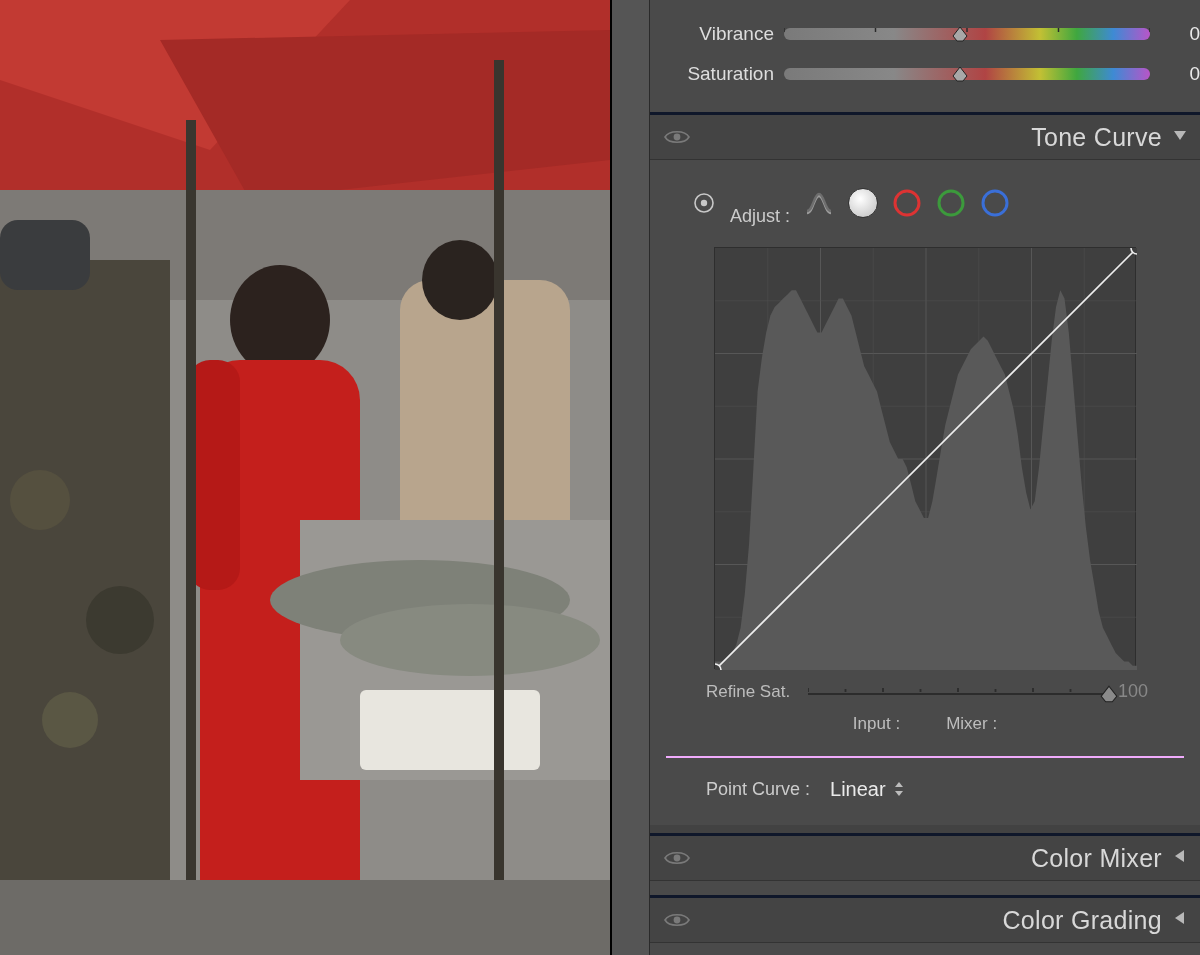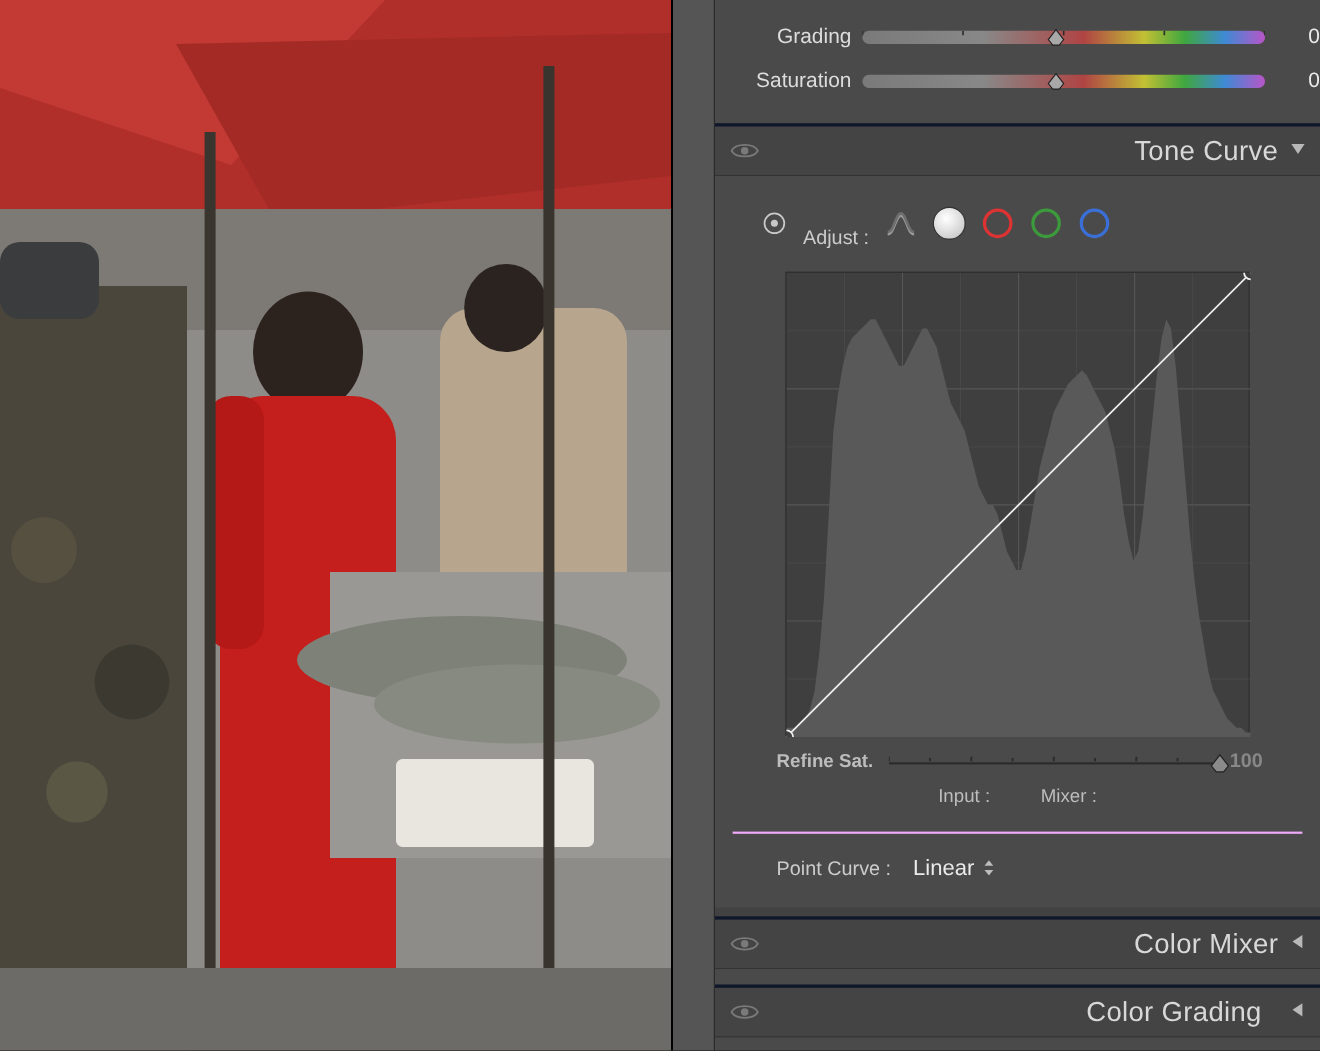--- a/index.html
+++ b/index.html
@@ -27,21 +27,21 @@
     position: absolute; top: 50%; transform: translate(-50%,-50%);
     width: 18px; height: 18px;
   }
   .thumb svg { display:block; }
   .presence-top { padding: 14px 0 18px 0; }
   .adjust-row { display:flex; align-items:center; gap:14px; padding: 18px 0 14px 26px;}
   .adjust-label { color:#ccc; font-size:18px;margin-top:28px;}
   .channel-btn { width:30px; height:30px; border-radius:50%; display:flex; align-items:center; justify-content:center; }
   .target-btn { width:24px; height:24px; }
   .curve-wrap { position:relative; width: 422px; height: 422px; margin: 6px auto 8px auto; background:#3f3f3f; border:1px solid #2e2e2e; }
-  .refine-row { display:flex; align-items:center; gap:10px; padding:4px 10px 6px 40px;font-weight:bold;}
+  .refine-row { display:flex; align-items:center; gap:10px; padding:4px 10px 6px 40px;}
   .refine-row .lbl { color:#bdbdbd; font-size:17px; width:92px; text-align:left;}
   .refine-track { flex:1; height:10px; position:relative;}
   .refine-val { width:56px; text-align:left; color:#888; font-size:18px;}
   .io-row { display:flex; gap:46px; padding:6px 0 16px 0; justify-content:center; color:#bdbdbd; font-size:17px;}
   .pointcurve-row { display:flex; align-items:center; gap:14px; padding:18px 0 22px 40px; border-top:2px solid #f0abfc; margin-top:6px;}
   .pointcurve-row .lbl { color:#ccc; font-size:18px;}
   .dropdown { display:flex; align-items:center; gap:8px; color:#eaeaea; font-size:20px; padding:2px 6px;}
   .dropdown .dd-icon { font-size:13px; color:#bbb; line-height:1;}
   .collapsed-body { height: 14px; background:#4a4a4a; }
   .gap { height: 8px; background:#424242;}
@@ -84,21 +84,21 @@
       <rect x="0" y="880" width="610" height="75" fill="#6d6b67"></rect>
     </svg>
   </div>
 
   <div class="divider-col"></div>
 
   <div class="panel">
 
     <div class="panel-body presence-top">
       <div class="slider-row">
-        <div class="lbl">Grading</div>
+        <div class="lbl">Vibrance</div>
         <div class="track vibrance">
           <svg style="position:absolute;inset:0;width:100%;height:100%" preserveAspectRatio="none" viewBox="0 0 100 12">
             <g stroke="#2a2a2a" stroke-width="0.4">
               <line x1="0" y1="0" x2="0" y2="4"></line>
                 <line x1="25" y1="0" x2="25" y2="4"></line>
                 <line x1="50" y1="0" x2="50" y2="4"></line>
                 <line x1="75" y1="0" x2="75" y2="4"></line>
                 <line x1="100" y1="0" x2="100" y2="4"></line>
             </g>
           </svg>
@@ -269,21 +269,21 @@
     </div>
     <div class="collapsed-body"></div>
 
     <div class="panel-header">
       <span class="eye">
         <svg width="26" height="18" viewBox="0 0 26 18">
             <path d="M1 9 C5 2 21 2 25 9 C21 16 5 16 1 9 Z" fill="none" stroke="#7a7a7a" stroke-width="1.6"></path>
             <circle cx="13" cy="9" r="3.4" fill="#7a7a7a"></circle>
           </svg>
       </span>
-      <span style="display:flex;align-items:center;gap:25px">
+      <span style="display:flex;align-items:center;gap:10px">
         <span class="title">Color Grading</span>
         <span class="chev">
           <svg width="16" height="16" viewBox="0 0 16 16">
               <polygon points="12,2 12,14 3,8" fill="#b8b8b8"></polygon>
             </svg>
         </span>
       </span>
     </div>
 
   </div>

